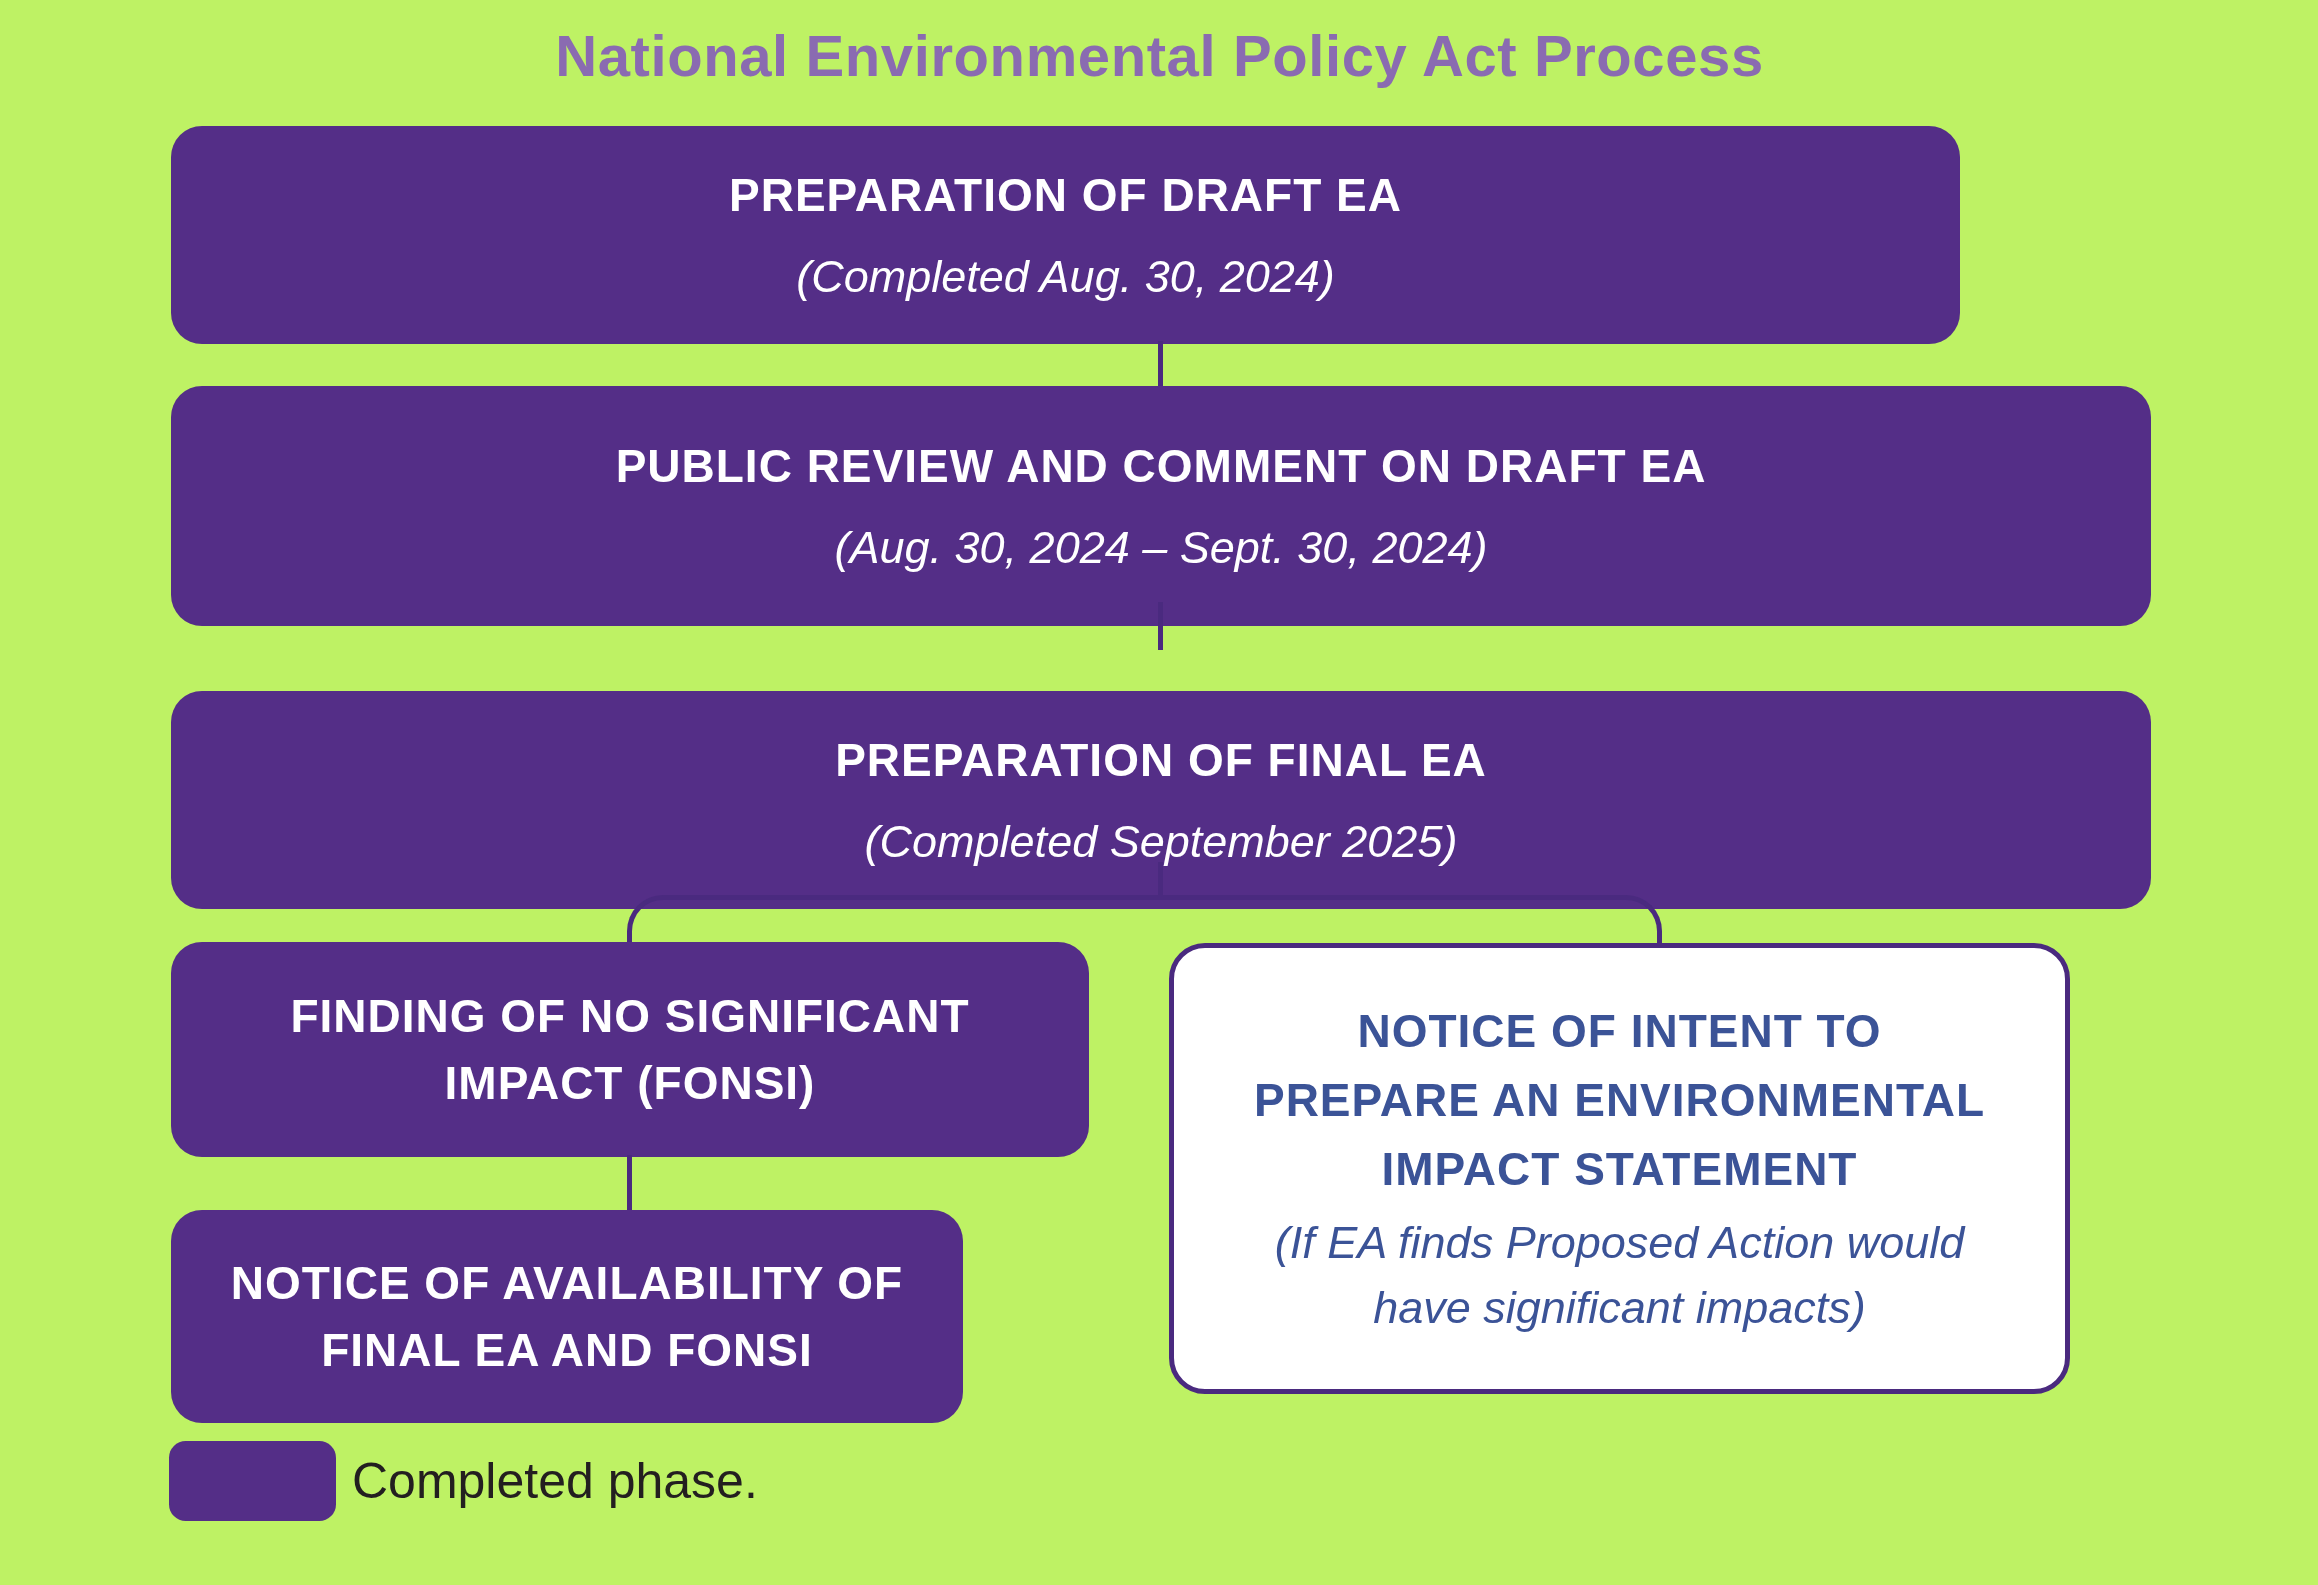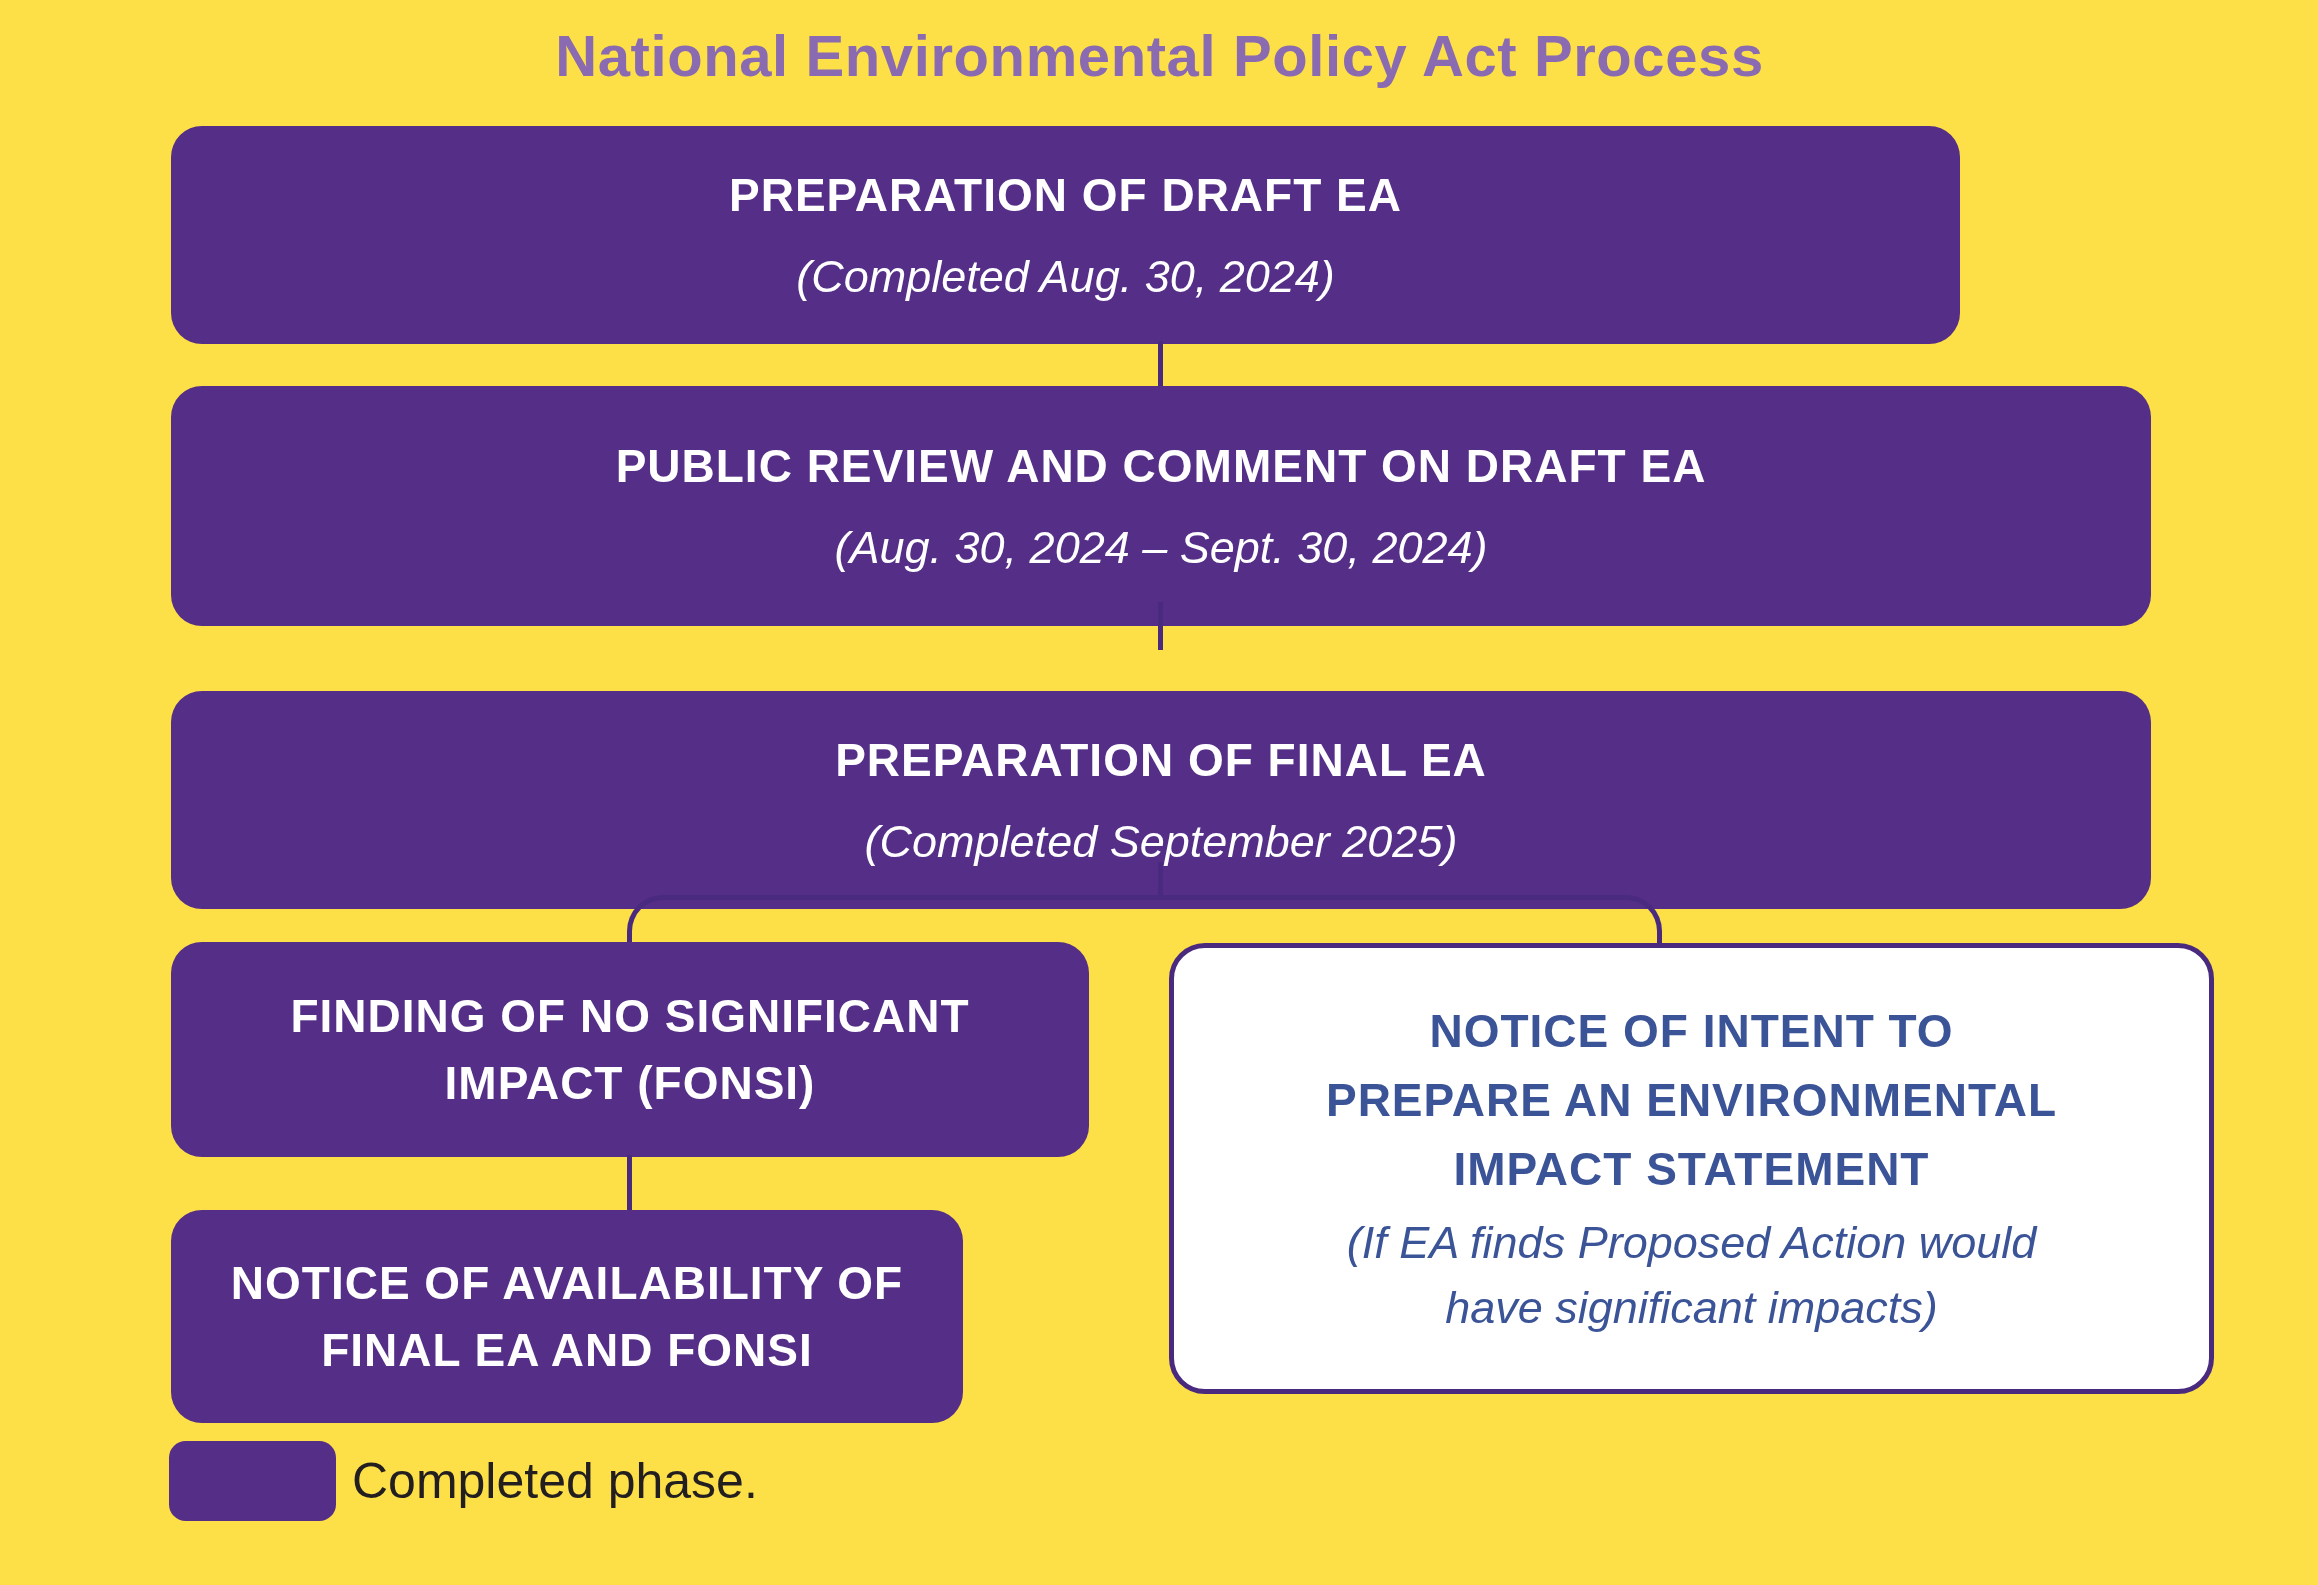--- a/index.html
+++ b/index.html
@@ -1,21 +1,21 @@
 <!DOCTYPE html>
 <html style="font-size:10.3px"><head>
 <meta charset="utf-8">
 <style>
   * { box-sizing: border-box; }
   html, body { margin: 0; padding: 0; }
   body {
     width: 2319px; height: 1586px; background: #ffffff;
     font-family: "Liberation Sans", "DejaVu Sans", sans-serif;
   }
-  #canvas { position: relative; width: 2319px; height: 1586px; overflow: hidden; background:#fde047; }
+  #canvas { position: relative; width: 2319px; height: 1586px; overflow: hidden; background:#bef264; }
 
   .ptitle {
     position: absolute; left: 0; top: 22px; width: 2319px;
     text-align: center; font-size: 58px; font-weight: 700;
     color: #8a6bb1; letter-spacing: 0.6px;
   }
 
   .pbox {
     position: absolute; background: #542e87; border-radius: 31px; color: #ffffff;
     display: flex; flex-direction: column; align-items: center; justify-content: center;
@@ -36,21 +36,21 @@
   #conn3 { left: 1158px; top: 862px; height: 35px; }
   #conn4 { left: 627px;  top: 1155px; height: 57px; }
 
   #bracket {
     position: absolute; left: 627px; top: 895px; width: 1035px; height: 50px;
     border: 5.2px solid #4a2a7f; border-bottom: none;
     border-radius: 36px 36px 0 0; background: transparent;
   }
 
   #box-noi {
-    position: absolute; left: 1169px; top: 943px; width: 1045px; height: 451px;
+    position: absolute; left: 1169px; top: 943px; width: 901px; height: 451px;
     background: #ffffff; border: 5.2px solid #4a2a7f; border-radius: 36px;
     display: flex; flex-direction: column; align-items: center; justify-content: center;
     text-align: center; color: #3b5397; padding: 13px 32px;
   }
   #box-noi .h { font-size: 46px; font-weight: 700; letter-spacing: 1px; line-height: 1.5; white-space: pre-line; }
   #box-noi .s { font-size: 45px; font-style: italic; line-height: 1.45; margin-top: 6.4px; white-space: pre-line; }
 
   .legend { position: absolute; left: 169px; top: 1441px; display: flex; align-items: center; gap: 16px; }
   .legend-swatch { width: 167px; height: 80px; background: #542e87; border-radius: 16.7px; }
   .legend-label { font-size: 50px; color: #231f20; line-height: 1; }

